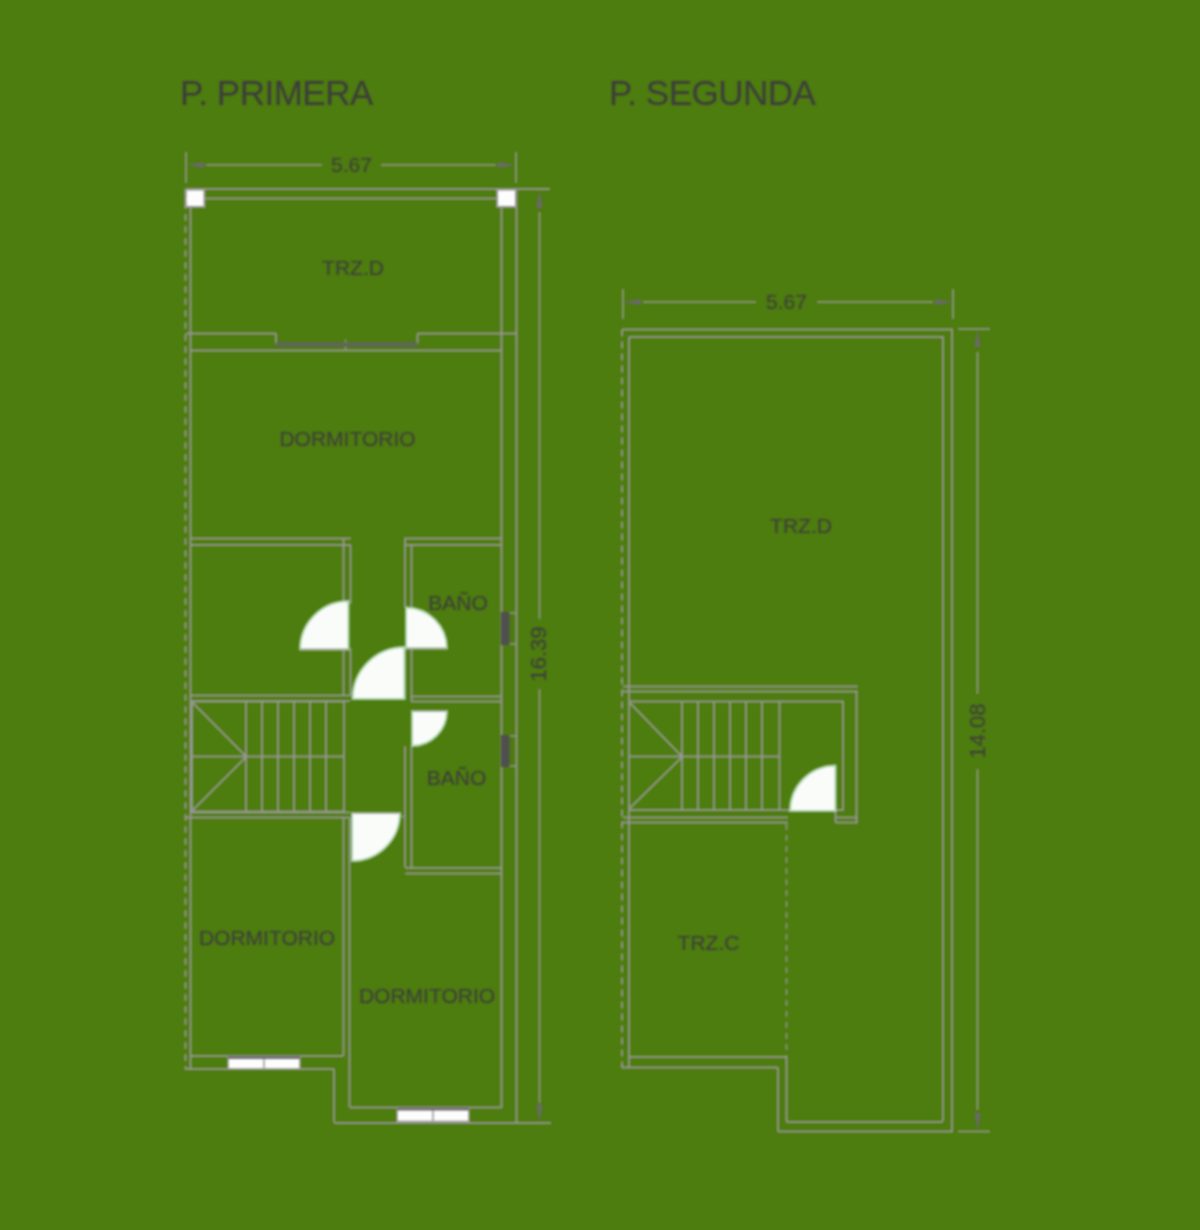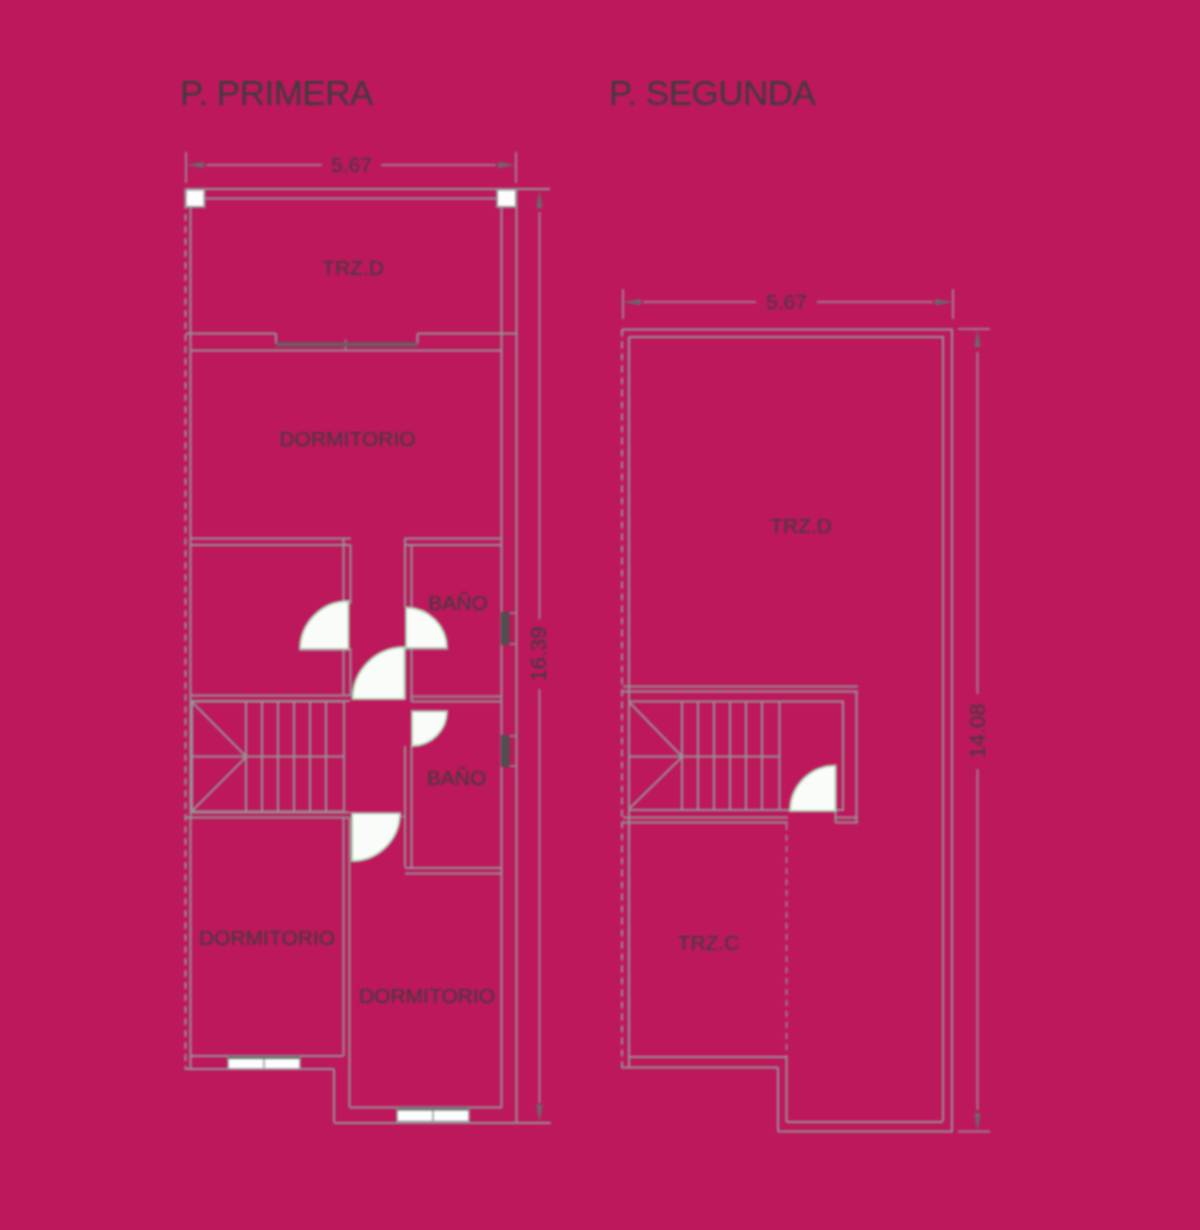--- a/index.html
+++ b/index.html
@@ -1,16 +1,16 @@
 <!DOCTYPE html>
 <html><head>
 <meta charset="utf-8">
 <style>
 html,body{margin:0;padding:0;background:#fdfdfd;}
-.page{position:relative;width:1200px;height:1230px;background:#be185d;overflow:hidden;
+.page{position:relative;width:1200px;height:1230px;background:#4d7c0f;overflow:hidden;
   font-family:"Liberation Sans", sans-serif;}
 svg{position:absolute;left:0;top:0;filter:blur(0.8px);}
 text{font-family:"Liberation Sans", sans-serif;fill:#3c3c3c;}
 </style>
 </head>
 <body>
 <div class="page">
 <svg width="1200" height="1230" viewBox="0 0 1200 1230">
 <g stroke="#969696" stroke-width="2" fill="none" stroke-linecap="butt">
 

